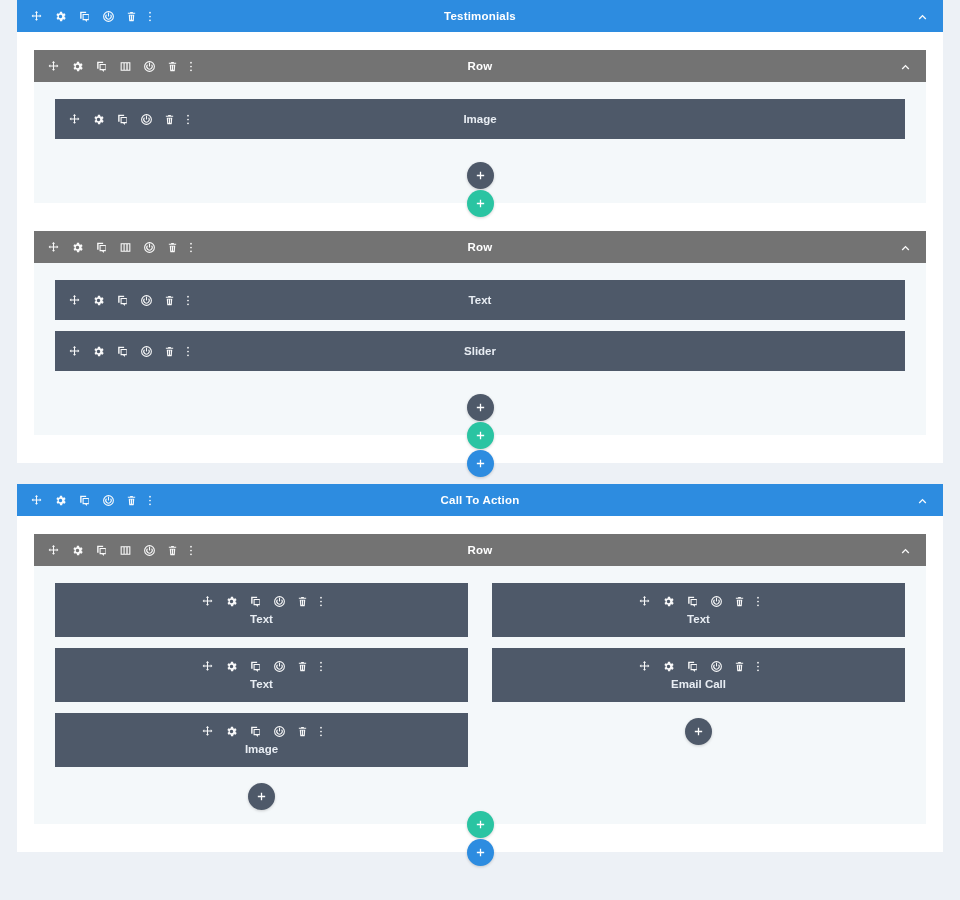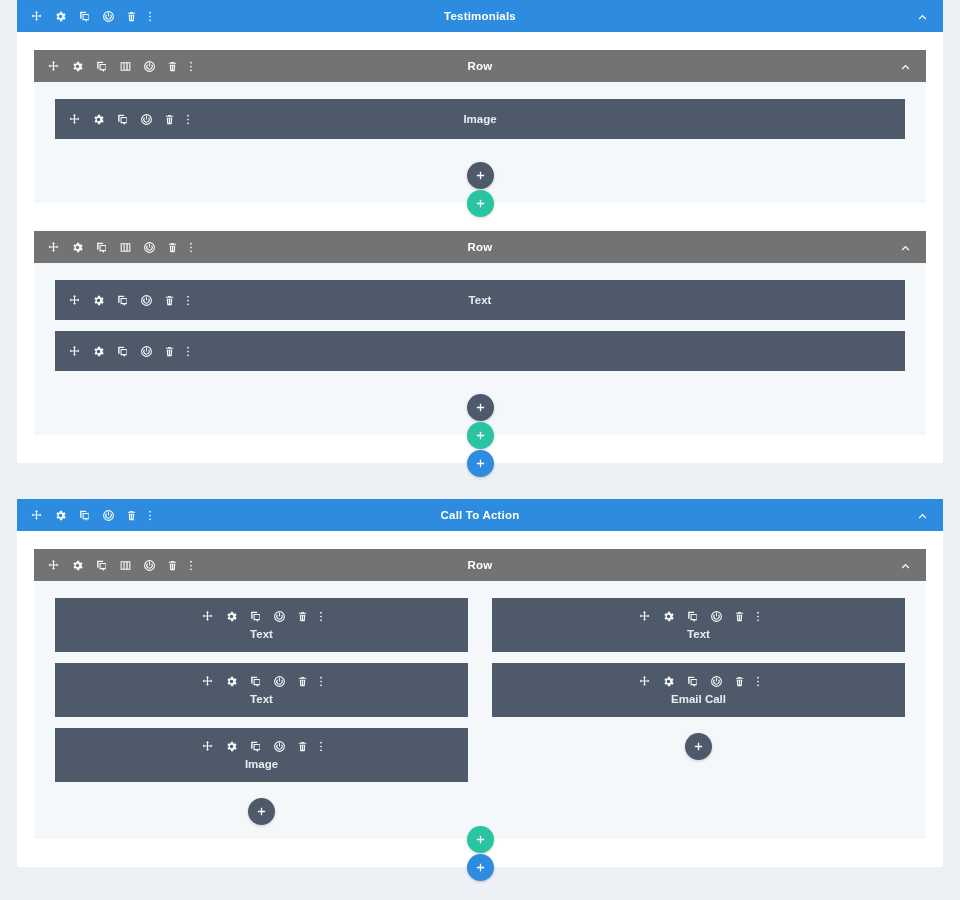--- a/index.html
+++ b/index.html
@@ -443,20 +443,21 @@
                   </svg>
                 </span>
               <span class="icon-btn">
                   <svg class="ic" style="width:4px" viewBox="0 0 6 24">
                     <circle cx="3" cy="5" r="1.6"></circle>
                     <circle cx="3" cy="12" r="1.6"></circle>
                     <circle cx="3" cy="19" r="1.6"></circle>
                   </svg>
                 </span>
             </div>
+            <div class="module-label">Slider</div>
           </div>
 
           <div class="add-wrap pad-module">
             <div class="add add-module">
                 <svg viewBox="0 0 24 24">
                   <path d="M10.6 4h2.8v6.6H20v2.8h-6.6V20h-2.8v-6.6H4v-2.8h6.6V4z"></path>
                 </svg>
               </div>
           </div>
         </div>
@@ -474,21 +475,21 @@
   </div>
 
   <div class="section-add-section">
     <div class="add add-section">
         <svg viewBox="0 0 24 24">
           <path d="M10.6 4h2.8v6.6H20v2.8h-6.6V20h-2.8v-6.6H4v-2.8h6.6V4z"></path>
         </svg>
       </div>
   </div>
 
-  <div class="section" style="margin-top:22px">
+  <div class="section" style="margin-top:7px">
 
     <div class="bar bar-section">
       <div class="bar-icons">
         <span class="icon-btn">
             <svg class="ic" viewBox="0 0 24 24">
               <path d="M12 2l3 3h-2v5h5V8l3 3-3 3v-2h-5v5h2l-3 3-3-3h2v-5H6v2l-3-3 3-3v2h5V5H9l3-3z"></path>
             </svg>
           </span>
         <span class="icon-btn">
             <svg class="ic" viewBox="0 0 24 24">

